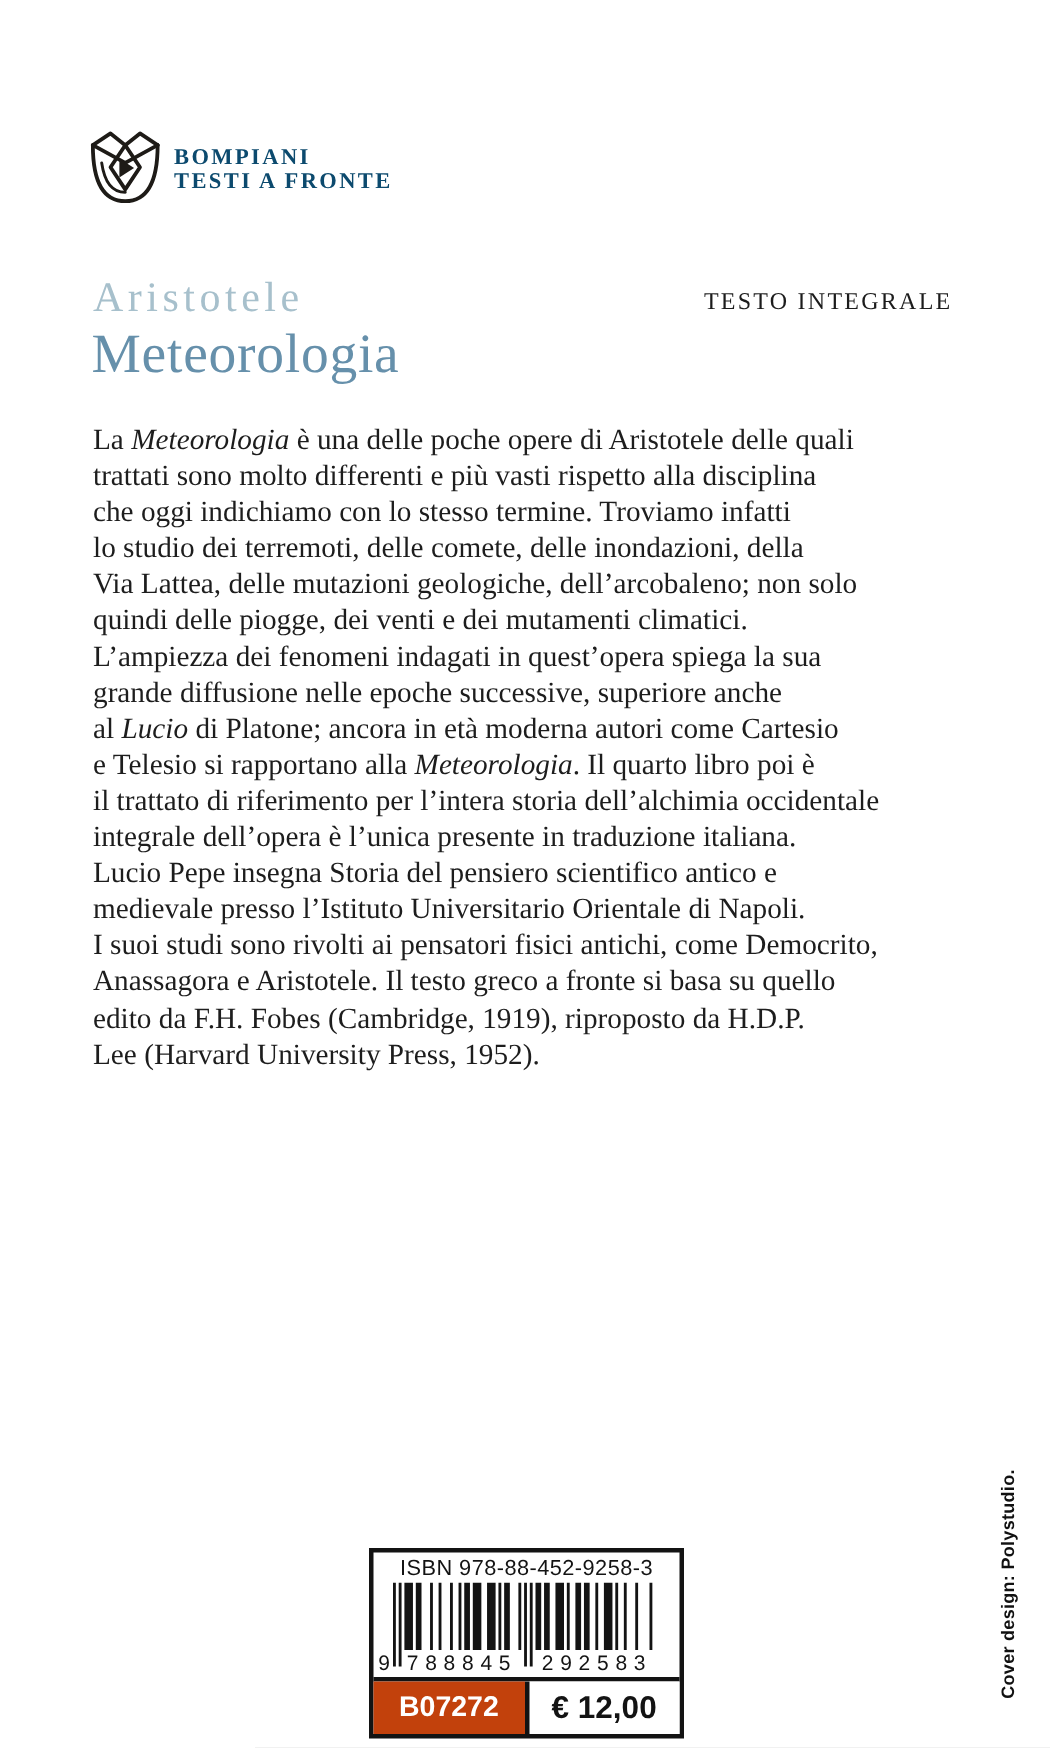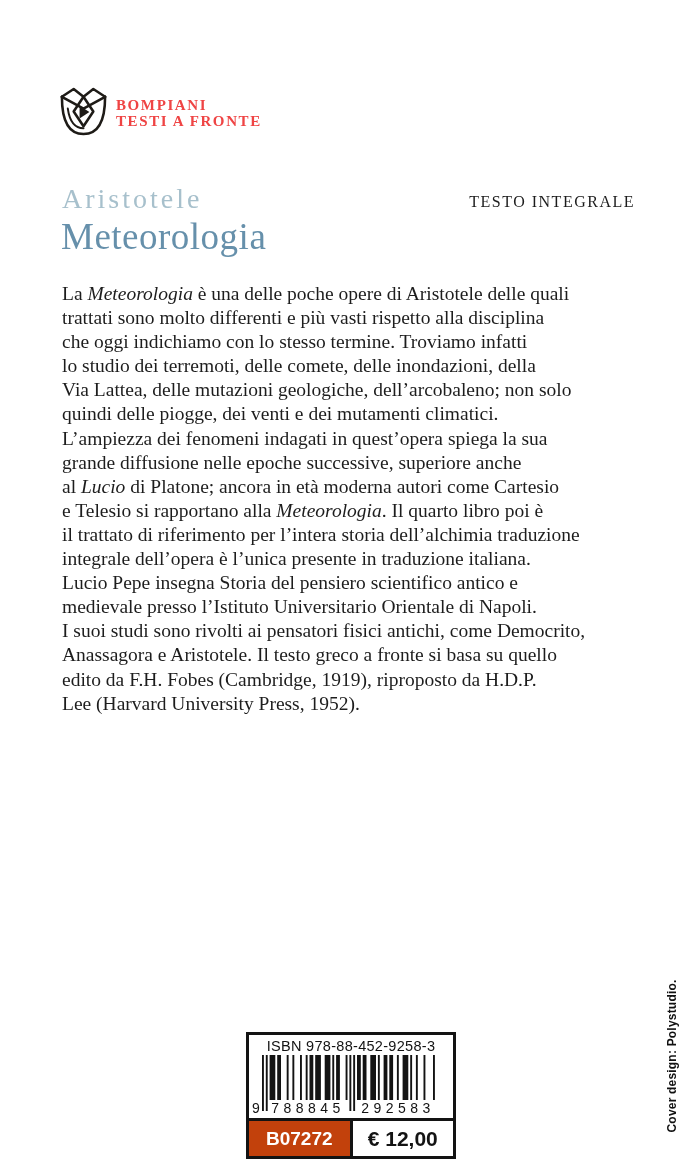--- a/index.html
+++ b/index.html
@@ -6,21 +6,21 @@
   .page {
     position:relative; width:700px; height:1165px; margin:0 auto;
     background:#ffffff; overflow:hidden;
     font-family:"Liberation Serif", serif; color:#1d1d1d;
   }
 
   
   .brand { position:absolute; left:57px; top:85px; display:flex; align-items:center; }
   .brand-logo { width:53px; height:55px; flex:0 0 auto; }
   .brand-text { margin-left:6px; font-size:15px; line-height:16px; letter-spacing:1.6px;
-                color:#ef4444; font-weight:bold; }
+                color:#0c4a6e; font-weight:bold; }
 
   
   .author-title { position:absolute; left:62px; top:183px; font-size:28px;
                   letter-spacing:3px; font-weight:normal; }
   .book-title   { position:absolute; left:61px; top:215px; font-size:37px;
                   letter-spacing:0.5px; font-weight:normal; }
   .edition      { position:absolute; top:193px; right:65px; font-size:16px;
                   letter-spacing:1.5px; color:#1c1c1c; }
 
   
@@ -86,21 +86,21 @@
       <div class="line"><span>La </span><span class="it">Meteorologia</span><span> è una delle poche opere di Aristotele delle quali</span></div>
       <div class="line"><span>trattati sono molto differenti e più vasti rispetto alla disciplina</span></div>
       <div class="line"><span>che oggi indichiamo con lo stesso termine. Troviamo infatti</span></div>
       <div class="line"><span>lo studio dei terremoti, delle comete, delle inondazioni, della</span></div>
       <div class="line"><span>Via Lattea, delle mutazioni geologiche, dell’arcobaleno; non solo</span></div>
       <div class="line"><span>quindi delle piogge, dei venti e dei mutamenti climatici.</span></div>
       <div class="line"><span>L’ampiezza dei fenomeni indagati in quest’opera spiega la sua</span></div>
       <div class="line"><span>grande diffusione nelle epoche successive, superiore anche</span></div>
       <div class="line"><span>al </span><span class="it">Lucio</span><span> di Platone; ancora in età moderna autori come Cartesio</span></div>
       <div class="line"><span>e Telesio si rapportano alla </span><span class="it">Meteorologia</span><span>. Il quarto libro poi è</span></div>
-      <div class="line"><span>il trattato di riferimento per l’intera storia dell’alchimia traduzione</span></div>
+      <div class="line"><span>il trattato di riferimento per l’intera storia dell’alchimia occidentale</span></div>
       <div class="line"><span>integrale dell’opera è l’unica presente in traduzione italiana.</span></div>
       <div class="line"><span>Lucio Pepe insegna Storia del pensiero scientifico antico e</span></div>
       <div class="line"><span>medievale presso l’Istituto Universitario Orientale di Napoli.</span></div>
       <div class="line"><span>I suoi studi sono rivolti ai pensatori fisici antichi, come Democrito,</span></div>
       <div class="line"><span>Anassagora e Aristotele. Il testo greco a fronte si basa su quello</span></div>
       <div class="line"><span>edito da F.H. Fobes (Cambridge, 1919), riproposto da H.D.P.</span></div>
       <div class="line"><span>Lee (Harvard University Press, 1952).</span></div>
     </div>
 
   <div class="barcode-box">

